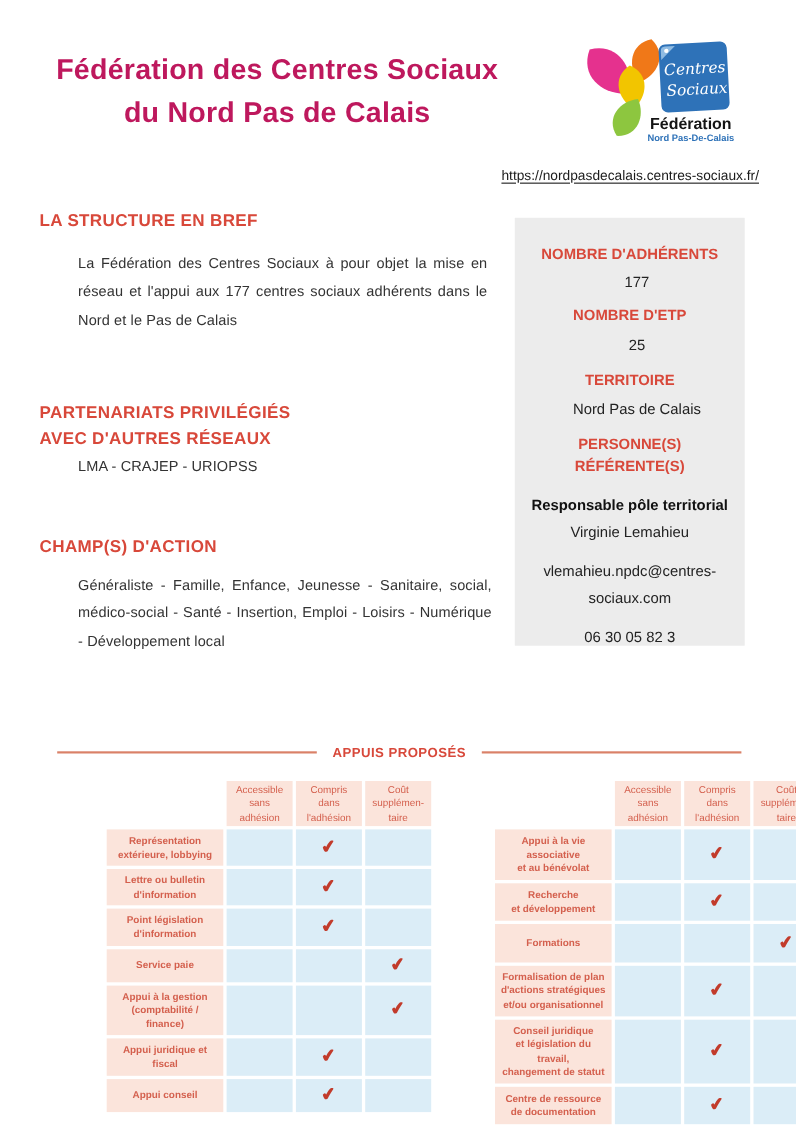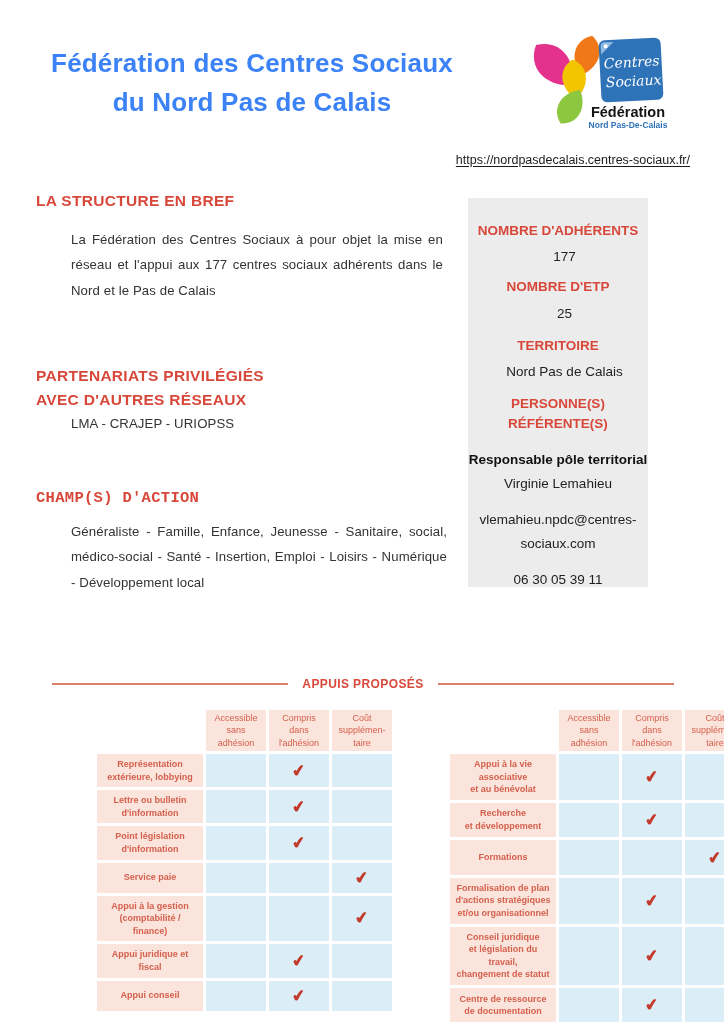--- a/index.html
+++ b/index.html
@@ -5,43 +5,43 @@
   html,body { margin:0; padding:0; background:#ffffff; }
   .page {
     position:relative; width:724px; height:1024px; background:#ffffff;
     font-family:"Liberation Sans", sans-serif; overflow:hidden;
   }
   .pre { white-space:pre-line; }
 
   
   .page-title {
     position:absolute; left:26px; top:44px; width:452px; text-align:center;
-    font-size:26px; font-weight:bold; color:#3b82f6; line-height:1.5;
+    font-size:26px; font-weight:bold; color:#be185d; line-height:1.5;
     letter-spacing:0.2px;
   }
   .logo { position:absolute; left:516px; top:33px; width:152px; height:98px; }
   .website-link {
     position:absolute; top:153px; right:34px; font-size:12.5px; color:#1b1b1b;
     text-decoration:underline; text-underline-offset:2px;
   }
 
   
   .h-red { position:absolute; color:#D8483A; font-weight:bold; font-size:15.5px; letter-spacing:0.3px; line-height:1.55; }
   .h-structure { left:36px; top:189px; }
   .h-parten   { left:36px; top:364px; }
-  .h-champs   { left:36px; top:486px;font-family:Liberation Mono, monospace; }
+  .h-champs   { left:36px; top:486px; }
 
   .body-text { position:absolute; color:#333333; font-size:13.2px; line-height:1.92; letter-spacing:0.1px; }
   .b-structure { left:71px; top:227px; width:372px; text-align:justify; }
   .b-parten    { left:71px; top:411px; }
   .b-champs    { left:71px; top:519px; width:376px; text-align:justify; }
 
   
   .info-panel {
-    position:absolute; left:468px; top:198px; width:180px; height:389px;
+    position:absolute; left:468px; top:198px; width:209px; height:389px;
     background:#ECECEC; text-align:center; box-sizing:border-box; padding-top:23px;
   }
   .sb-label { color:#D8483A; font-weight:bold; font-size:13.5px; line-height:1.5; margin:0 0 8px 0; }
   .sb-value { color:#222222; font-size:13.5px; margin:0 0 13px 0;padding-left:13px; }
   .sb-gap   { margin-top:15px; }
   .sb-contact { color:#222222; font-size:13.5px; line-height:1.78; margin-top:14px; }
   .sb-role { font-weight:bold; color:#111111; }
   .sb-email { max-width:188px; margin:12px auto; overflow-wrap:break-word; }
 
   
@@ -120,21 +120,21 @@
     <div class="sb-label">NOMBRE D'ETP</div>
     <div class="sb-value">25</div>
     <div class="sb-label sb-gap">TERRITOIRE</div>
     <div class="sb-value">Nord Pas de Calais</div>
     <div class="sb-label sb-gap pre">PERSONNE(S)
 RÉFÉRENTE(S)</div>
     <div class="sb-contact">
       <div class="sb-role">Responsable pôle territorial</div>
       <div>Virginie Lemahieu</div>
       <div class="sb-email">vlemahieu.npdc@centres-sociaux.com</div>
-      <div>06 30 05 39 11</div>
+      <div>06 30 05 82 3</div>
     </div>
   </div>
 
   <div class="divider">
     <div class="line"></div>
     <div class="text">APPUIS PROPOSÉS</div>
     <div class="line"></div>
   </div>
 
   <div class="tables">

